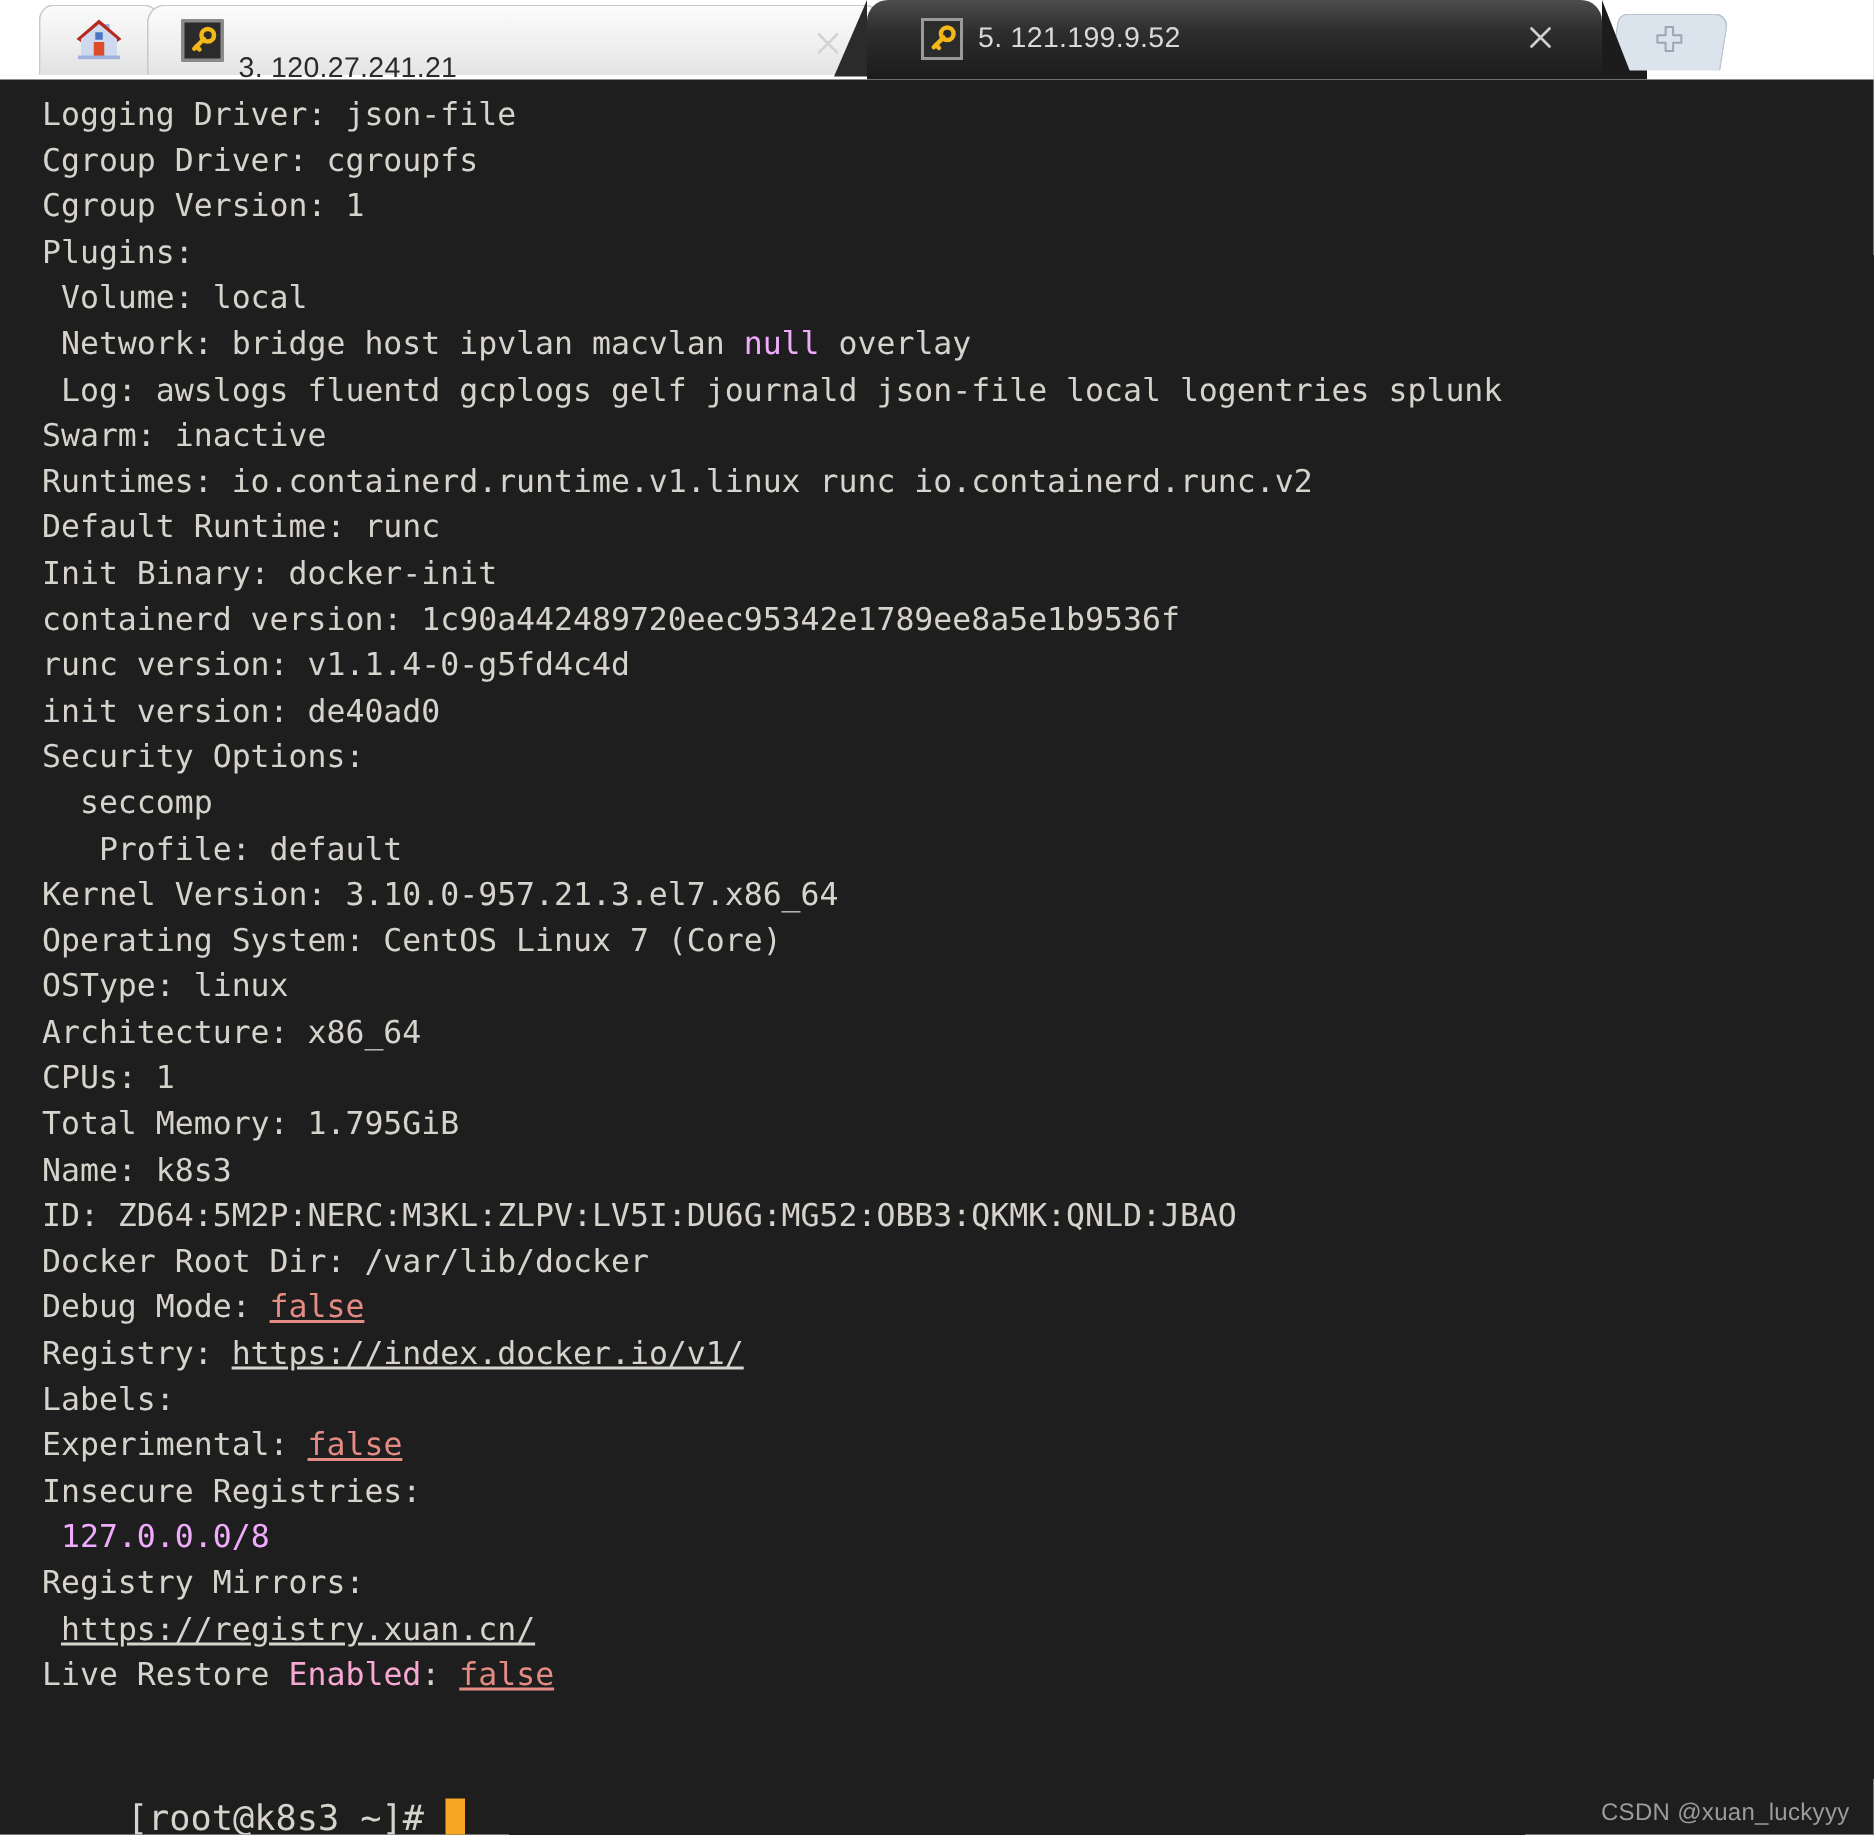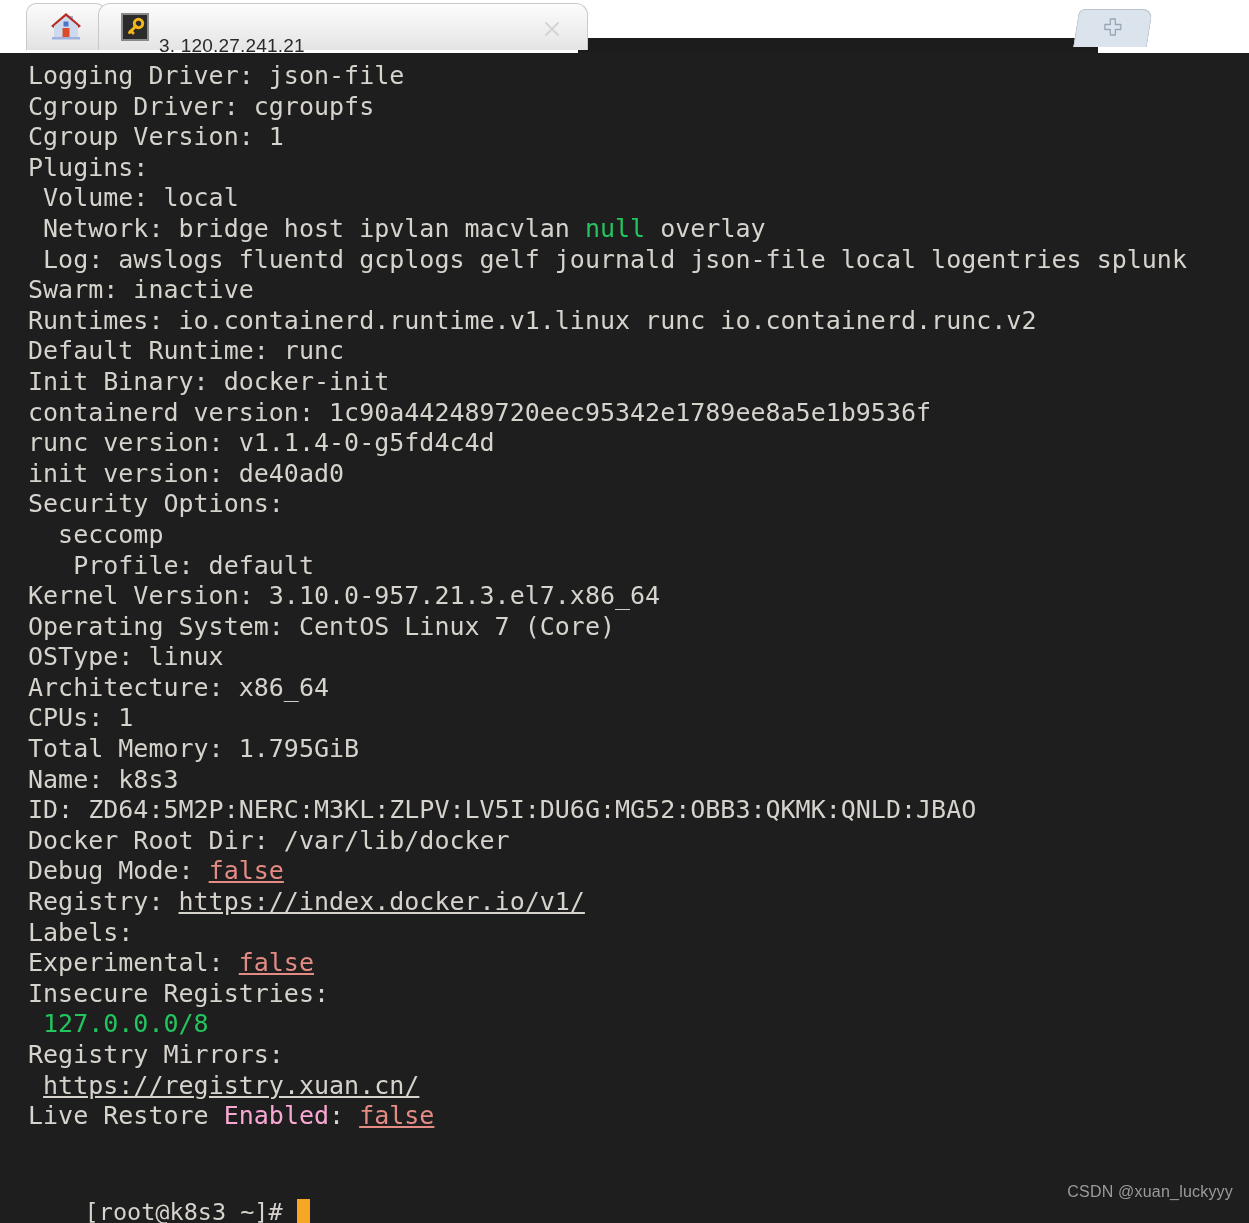--- a/index.html
+++ b/index.html
@@ -164,29 +164,29 @@
     position: relative;
     width: 1249px;
     height: 1170px;
     background: #1e1e1e;
     overflow: hidden;
     box-sizing: border-box;
     padding: 8px 0 0 28px;
   }
   #term-lines {
     font-family: "DejaVu Sans Mono", "Liberation Mono", monospace;
-    font-size: 25px;
+    font-size: 21px;
     line-height: 30.6px;
     color: #d6d3cd;
     white-space: pre;
     letter-spacing: 0px;
   }
   .tline { white-space: pre; }
   .c-default { color: #d6d3cd; }
-  .c-magenta { color: #22c55e; }
+  .c-magenta { color: #f0abfc; }
   .c-red     { color: #e48b84; text-decoration: underline; }
   .c-green   { color: #f9a8d4; }
   .c-link    { color: #d6d3cd; text-decoration: underline; text-align: center; }
 
   #prompt-line {
     position: absolute;
     left: 28px;
     top: 1113px;
     font-family: "DejaVu Sans Mono", "Liberation Mono", monospace;
     font-size: 23.5px;
@@ -198,21 +198,21 @@
     display: inline-block;
     width: 13px;
     height: 26px;
     background: #f5a623;
     vertical-align: -5px;
   }
 
   #watermark {
     position: absolute;
     right: 16px;
-    bottom: 22px;
+    bottom: 5px;
     font-family: "Liberation Sans", sans-serif;
     font-size: 16px;
     color: #9b9b9b;
     letter-spacing: 0.2px;
   }
 </style>
 </head>
 <body>
 
 <div id="tabbar">
@@ -242,20 +242,35 @@
       </svg>
     </span>
     <span class="tab-label">3. 120.27.241.21</span>
     <span class="tab-close">
       <svg width="22" height="22" viewBox="0 0 22 22">
         <path d="M5 5 L17 17 M17 5 L5 17" stroke="#d4d4d4" stroke-width="1.8" stroke-linecap="round"></path>
       </svg>
     </span>
   </div>
 
+  <div class="tab" id="tab-2">
+    <span class="tab-icon">
+      <svg width="20" height="20" viewBox="0 0 20 20">
+        <circle cx="13.5" cy="6.5" r="4.2" fill="none" stroke="#f2b719" stroke-width="3"></circle>
+        <path d="M11 9 L4.5 15.5" stroke="#f2b719" stroke-width="3" stroke-linecap="round"></path>
+        <path d="M6 14 L8 16" stroke="#f2b719" stroke-width="3" stroke-linecap="round"></path>
+      </svg>
+    </span>
+    <span class="tab-label">5. 121.199.9.52</span>
+    <span class="tab-close">
+      <svg width="22" height="22" viewBox="0 0 22 22">
+        <path d="M5 5 L17 17 M17 5 L5 17" stroke="#cfcfcf" stroke-width="1.8" stroke-linecap="round"></path>
+      </svg>
+    </span>
+  </div>
 
   <div id="tab-new">
     <span class="plus-wrap">
       <svg width="22" height="22" viewBox="0 0 22 22">
         <path d="M8.5 3 H13.5 V8.5 H19 V13.5 H13.5 V19 H8.5 V13.5 H3 V8.5 H8.5 Z" fill="#dbe3ec" stroke="#98a6b6" stroke-width="1.3" stroke-linejoin="round"></path>
       </svg>
     </span>
   </div>
 </div>
 

